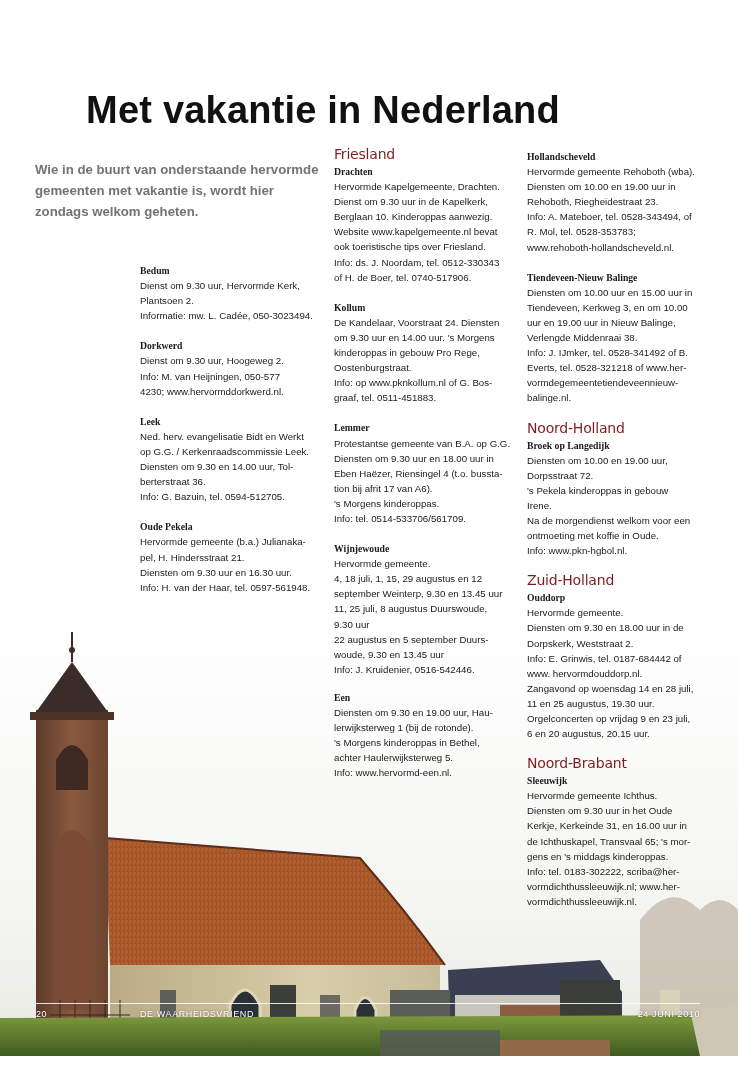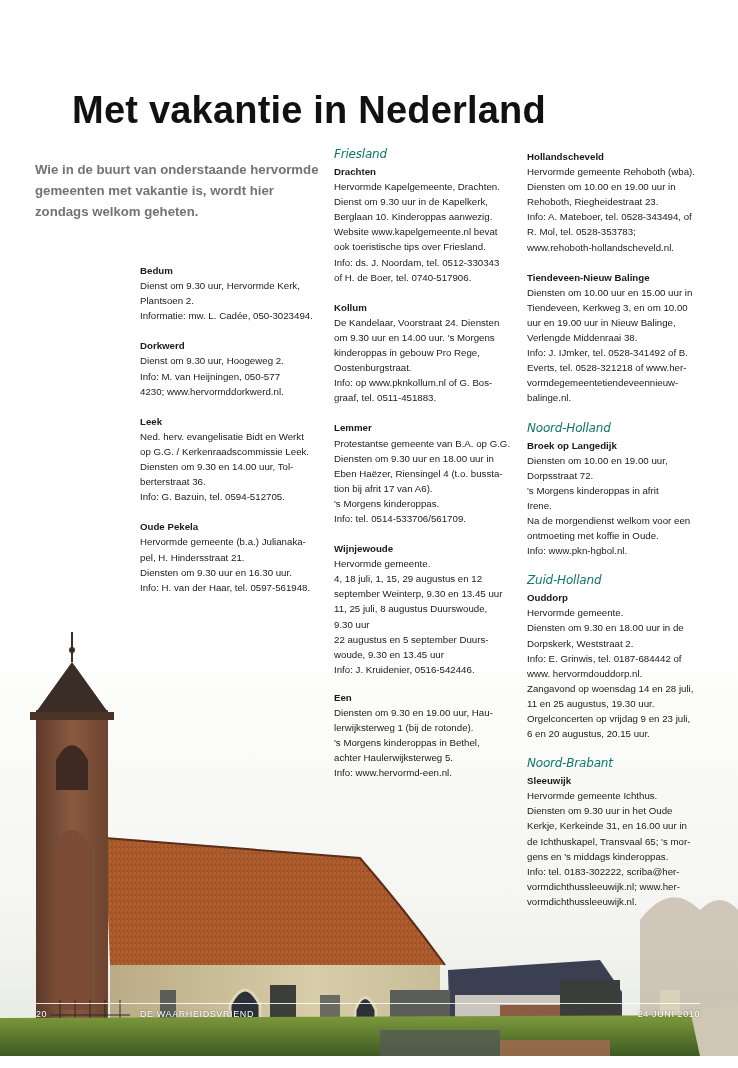--- a/index.html
+++ b/index.html
@@ -1,26 +1,26 @@
 <!DOCTYPE html>
 <html><head>
 <meta charset="utf-8">
 <style>
   html, body { margin: 0; padding: 0; background: #ffffff; }
   body { width: 738px; height: 1068px; position: relative; overflow: hidden; font-family: "Liberation Sans", "DejaVu Sans", sans-serif; color: #1a1a1a; }
   .photo { position: absolute; left: 0; top: 620px; width: 738px; height: 436px; z-index: 0; }
-  .title { position: absolute; left: 0; width: 618px; top: 64px; text-align: center; font-size: 38px; font-weight: bold; color: #111; letter-spacing: 0.2px; z-index: 2; }
+  .title { position: absolute; left: 0; width: 618px; top: 64px; text-align: center; font-size: 38px; font-weight: bold; color: #111; letter-spacing: 0.2px; z-index: 2; padding-left: 14px; }
   .intro { position: absolute; left: 35px; top: 146px; width: 290px; font-size: 13.2px; line-height: 21px; font-weight: bold; color: #737373; z-index: 2; }
   .col { position: absolute; font-size: 9.7px; line-height: 15.1px; color: #1a1a1a; z-index: 2; }
   .col1 { left: 140px; top: 263px; width: 185px; }
   .col2 { left: 334px; top: 145px; width: 185px; }
   .col3 { left: 527px; top: 149px; width: 200px; }
-  .region { font-family: "DejaVu Sans", sans-serif; font-style: italic; font-size: 12px; color: #0f766e; line-height: 18px; margin: 0 0 1px 0; letter-spacing: -0.2px; }
+  .region { font-family: "DejaVu Sans", sans-serif; font-size: 14px; color: #7f1d1d; line-height: 18px; margin: 0 0 1px 0; letter-spacing: -0.2px; }
   .entry { margin-bottom: 15px; }
-  .entry-name { font-weight: bold; display: block; }
+  .entry-name { font-weight: bold; display: block; font-family: Liberation Serif, serif; }
   .entry-line { display: block; }
   .region-block { margin-top: 0; }
   .region-block + .region-block { margin-top: -2px; }
   .footer-rule { position: absolute; left: 35px; top: 1003px; width: 665px; height: 1px; background: rgba(255,255,255,0.85); z-index: 3; }
   .footer { position: absolute; top: 1009px; font-size: 9px; color: #ffffff; letter-spacing: 0.6px; z-index: 3; text-shadow: 0 0 2px rgba(0,0,0,0.5); }
   .footer-page { left: 36px; }
   .footer-mag { left: 140px; }
   .footer-date { right: 38px; }
 </style>
 </head>
@@ -215,21 +215,21 @@
         <span class="entry-line">vormdegemeentetiendeveennieuw-</span>
         <span class="entry-line">balinge.nl.</span>
       </div>
     </div>
     <div class="region-block">
       <div class="region">Noord-Holland</div>
       <div class="entry">
         <span class="entry-name">Broek op Langedijk</span>
         <span class="entry-line">Diensten om 10.00 en 19.00 uur,</span>
         <span class="entry-line">Dorpsstraat 72.</span>
-        <span class="entry-line">'s Morgens kinderoppas in afrit</span>
+        <span class="entry-line">'s Pekela kinderoppas in gebouw</span>
         <span class="entry-line">Irene.</span>
         <span class="entry-line">Na de morgendienst welkom voor een</span>
         <span class="entry-line">ontmoeting met koffie in Oude.</span>
         <span class="entry-line">Info: www.pkn-hgbol.nl.</span>
       </div>
     </div>
     <div class="region-block">
       <div class="region">Zuid-Holland</div>
       <div class="entry">
         <span class="entry-name">Ouddorp</span>

